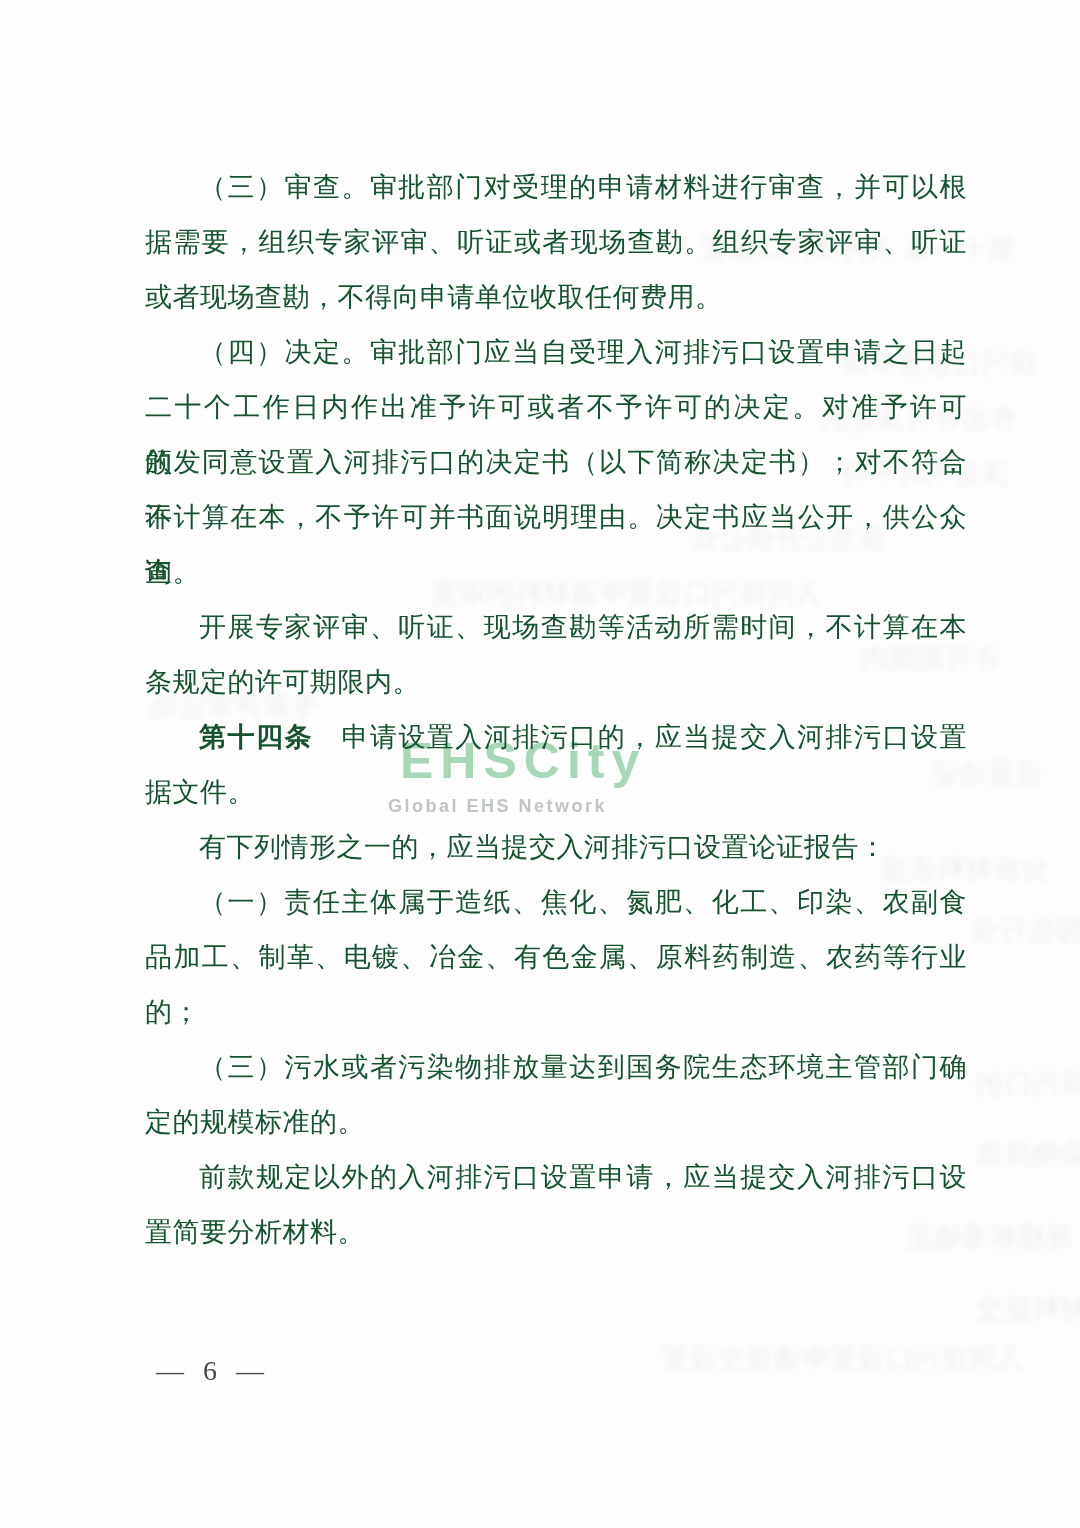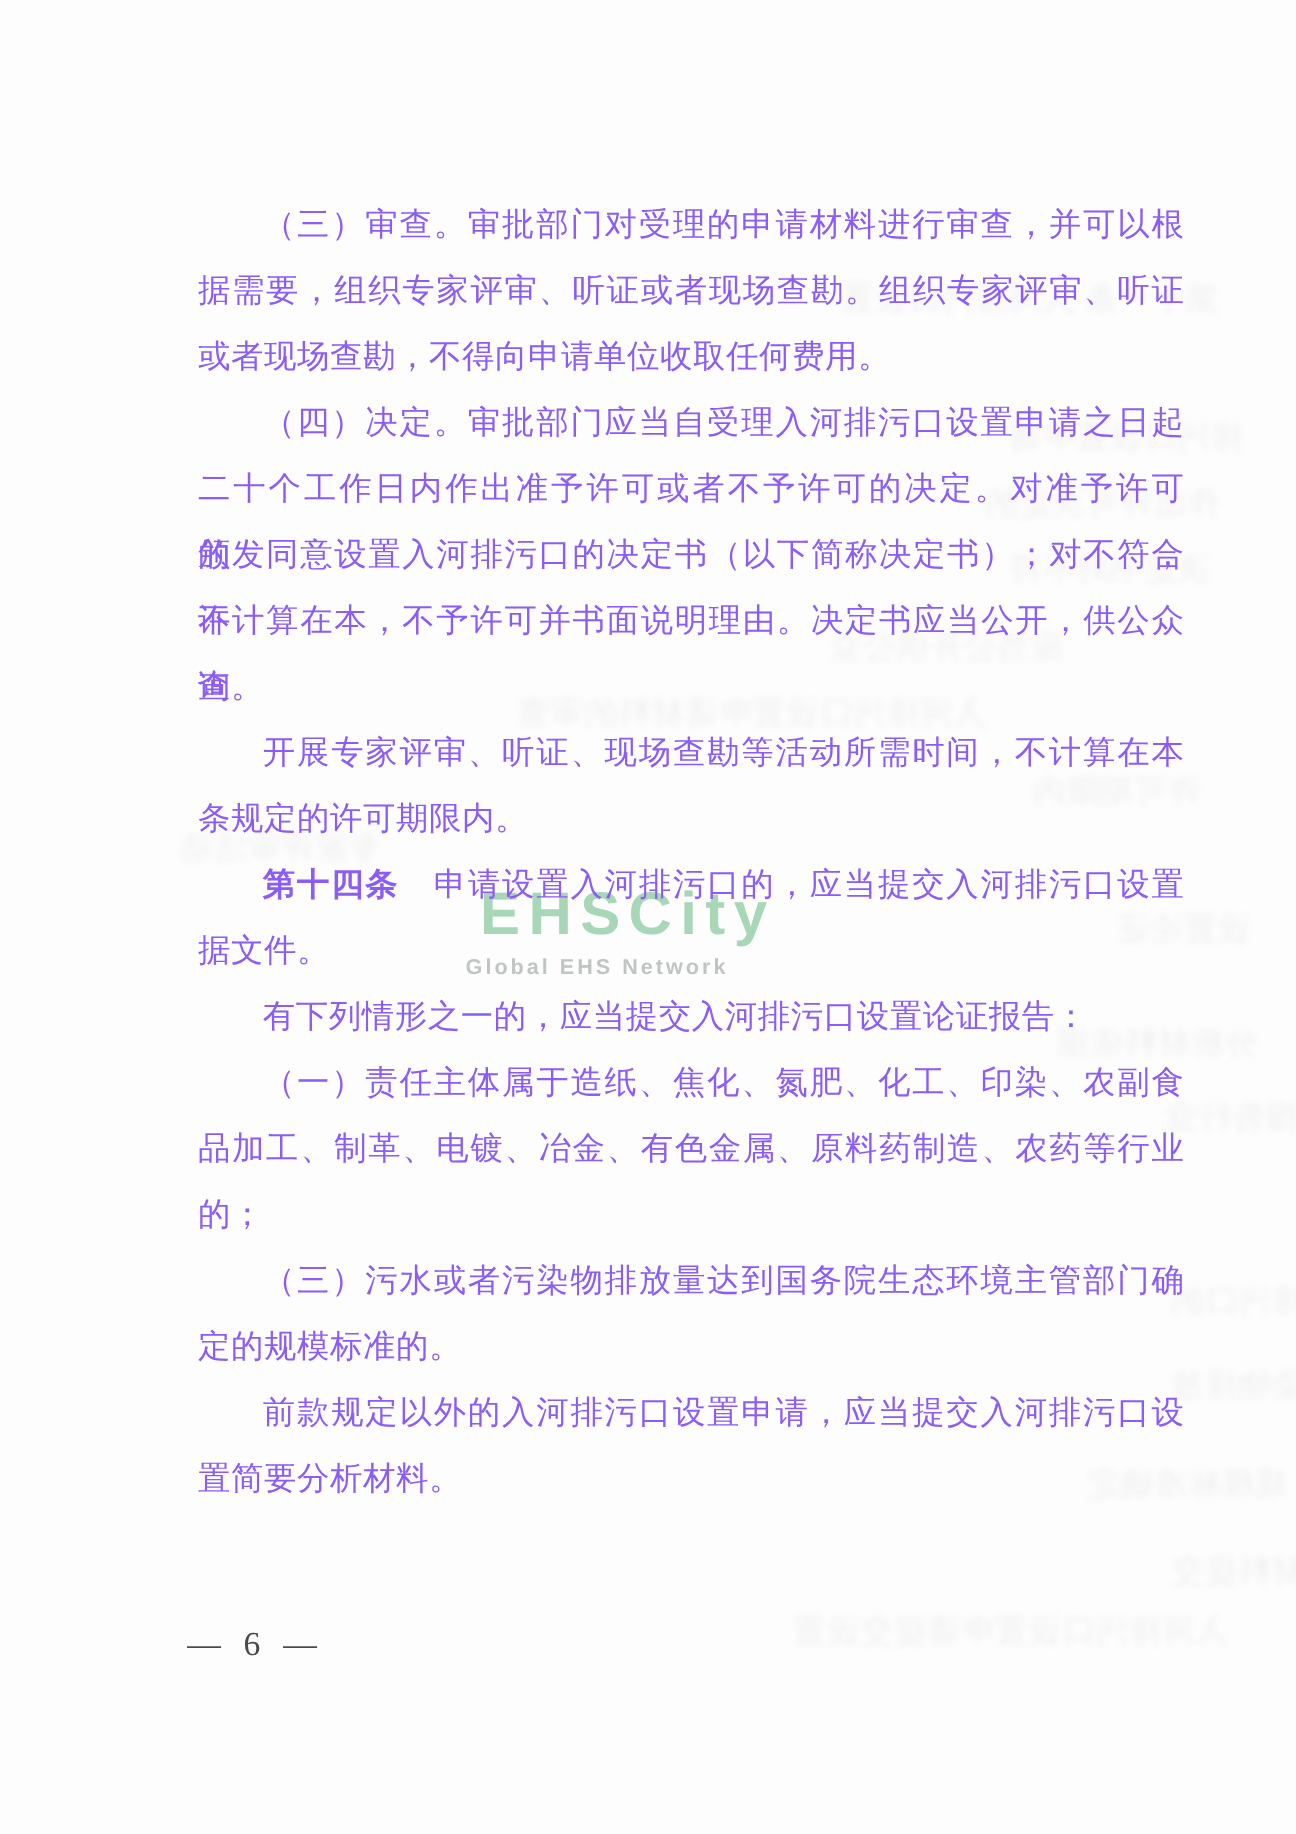--- a/index.html
+++ b/index.html
@@ -35,22 +35,21 @@
   .wm-sub {
     position:absolute; left:388px; top:796px;
     font-family:"Liberation Sans","DejaVu Sans",sans-serif;
     font-weight:bold; font-size:18px; letter-spacing:2.5px;
     color:#b9bfba; opacity:0.9;
   }
 
   
   .doc {
     position:absolute; left:145px; top:160px; width:822px; z-index:3;
-    color:#8b5cf6;
-    margin-left:20px;
+    color:#14532d;
   }
   .line {
     height:55px; line-height:55px;
     font-size:27px;
     letter-spacing:0.5px;
   }
   .line.justify { text-align:justify; text-align-last:justify; }
   .line.indent { text-indent:54px; }
   .line .bold {
     font-family:"Liberation Sans","DejaVu Sans",sans-serif;

